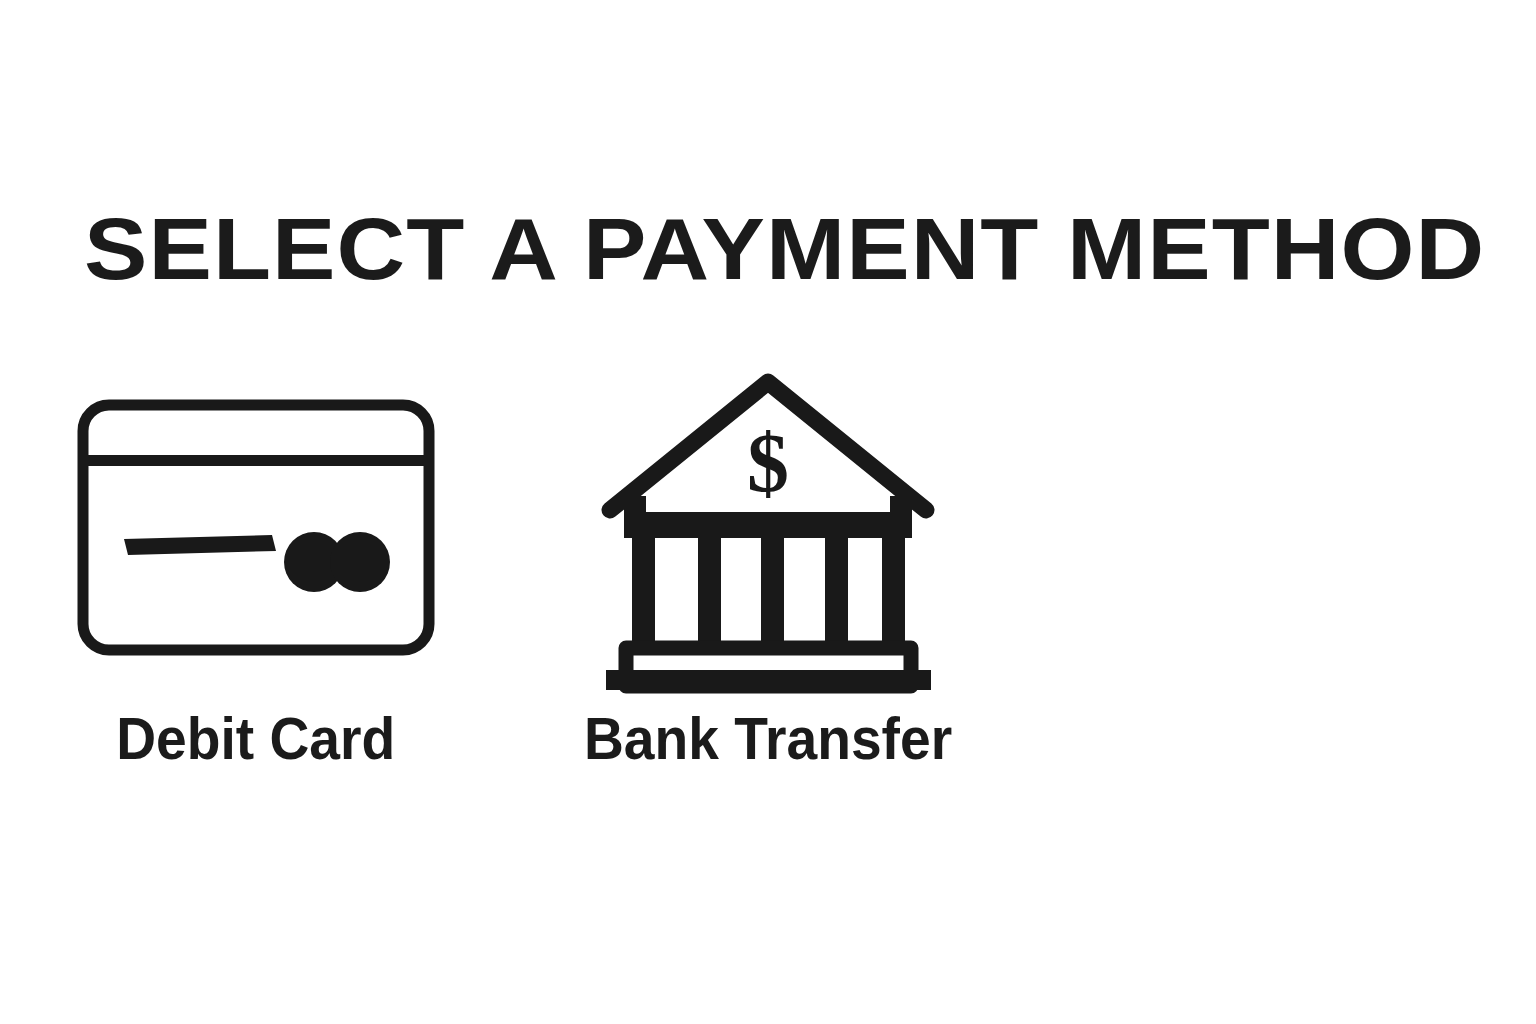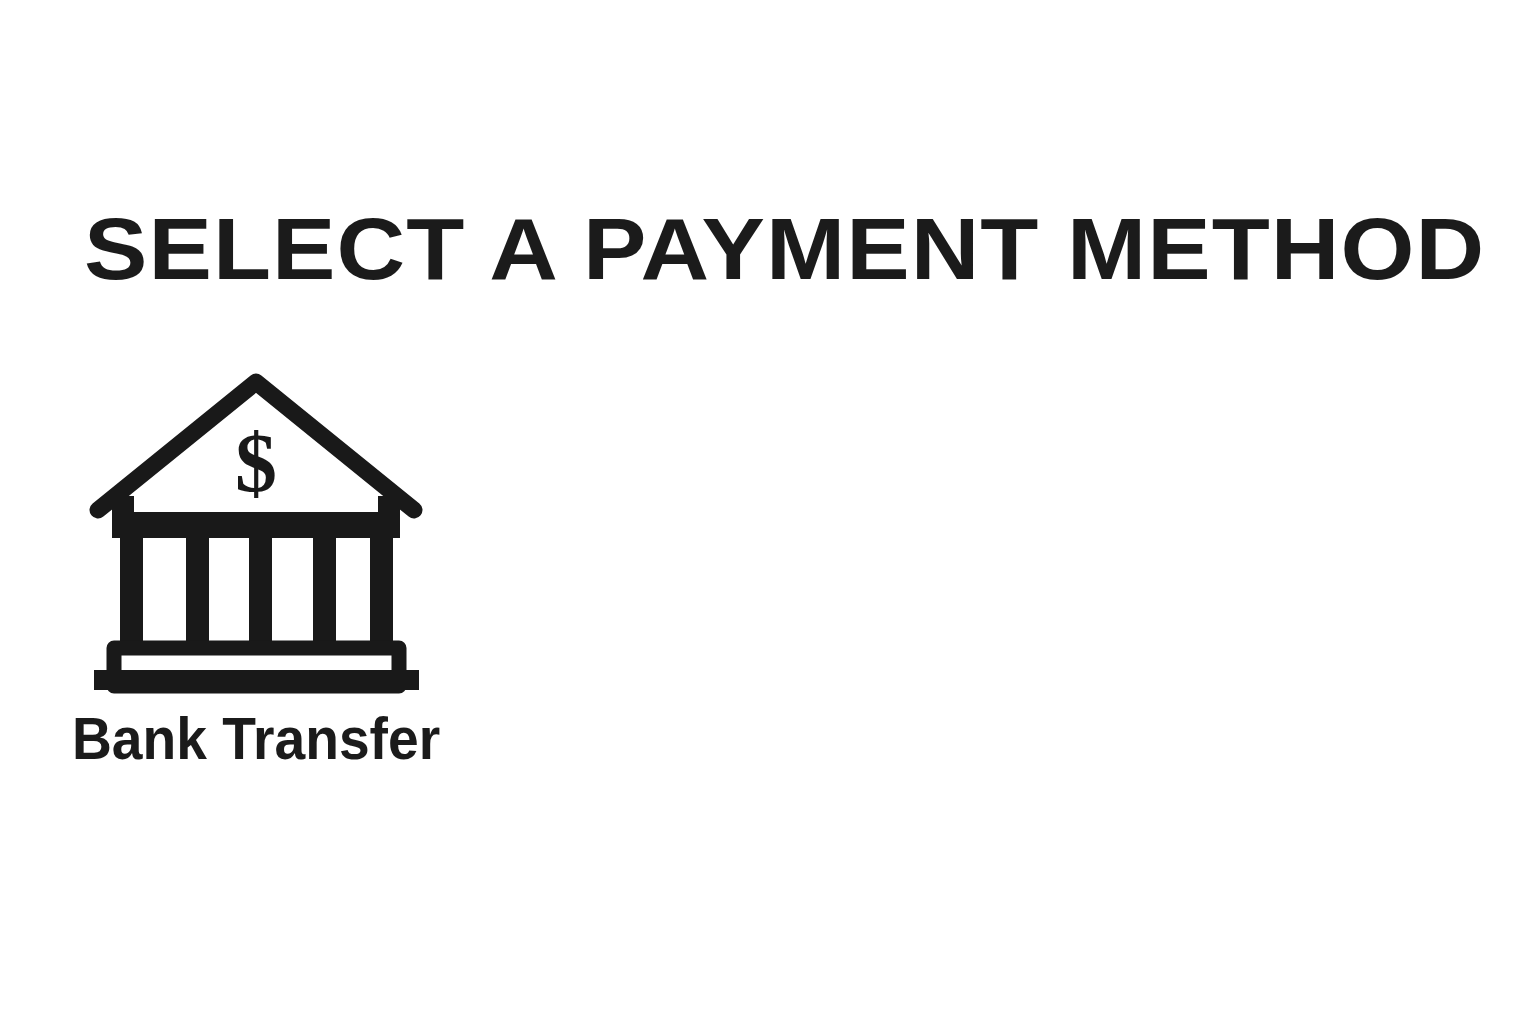--- a/index.html
+++ b/index.html
@@ -88,20 +88,37 @@
 </head>
 <body>
 
 <div class="screen">
 
   <h1 class="page-title">SELECT A PAYMENT METHOD</h1>
 
   <div class="options">
 
 
+    <div class="option">
+      <div class="option-icon">
+        <svg width="360" height="275" viewBox="0 0 360 275">
+          <rect class="stroke" x="7" y="7" width="346" height="245" rx="26" ry="26" stroke-width="11"></rect>
+
+          <rect class="solid" x="8" y="57" width="344" height="11"></rect>
+
+          <path class="solid" d="M 48 141 L 196 137 L 200 153 L 52 157 Z"></path>
+
+          <g>
+            <circle class="solid" cx="238" cy="164" r="30"></circle>
+            <circle class="solid" cx="284" cy="164" r="30"></circle>
+          </g>
+        </svg>
+      </div>
+      <div class="option-label">Debit Card</div>
+    </div>
 
     <div class="option">
         <div class="option-icon">
         <svg width="340" height="330" viewBox="0 0 340 330">
 
           <path class="stroke" d="M 12 140 L 170 12 L 328 140" stroke-width="17"></path>
 
           <g>
             <text x="170" y="122" text-anchor="middle" font-family="'Liberation Serif', serif" font-size="84" font-weight="700" fill="#191919">$</text>
           </g>

